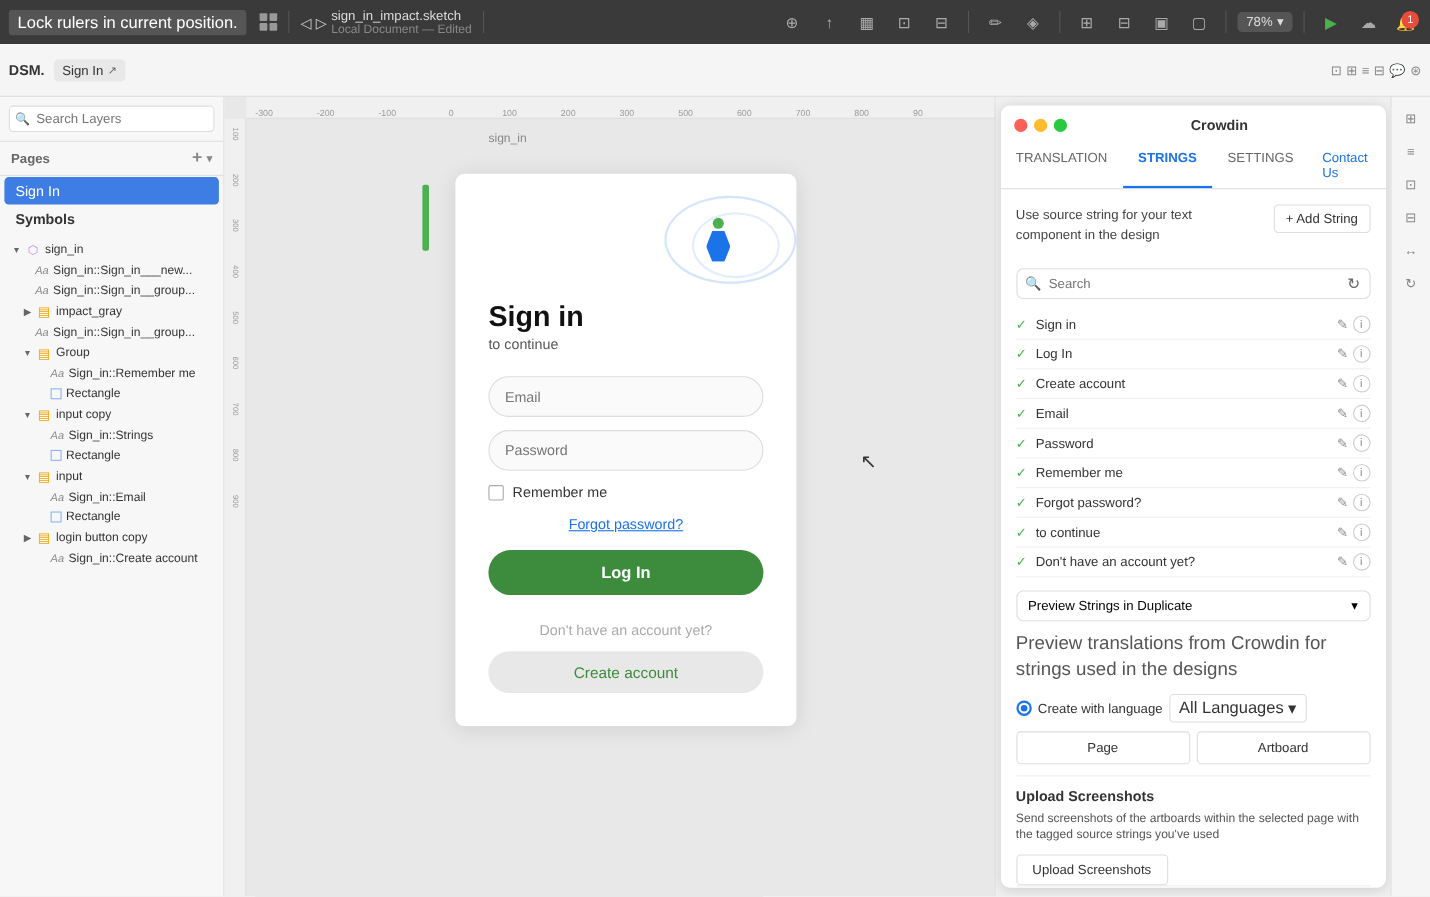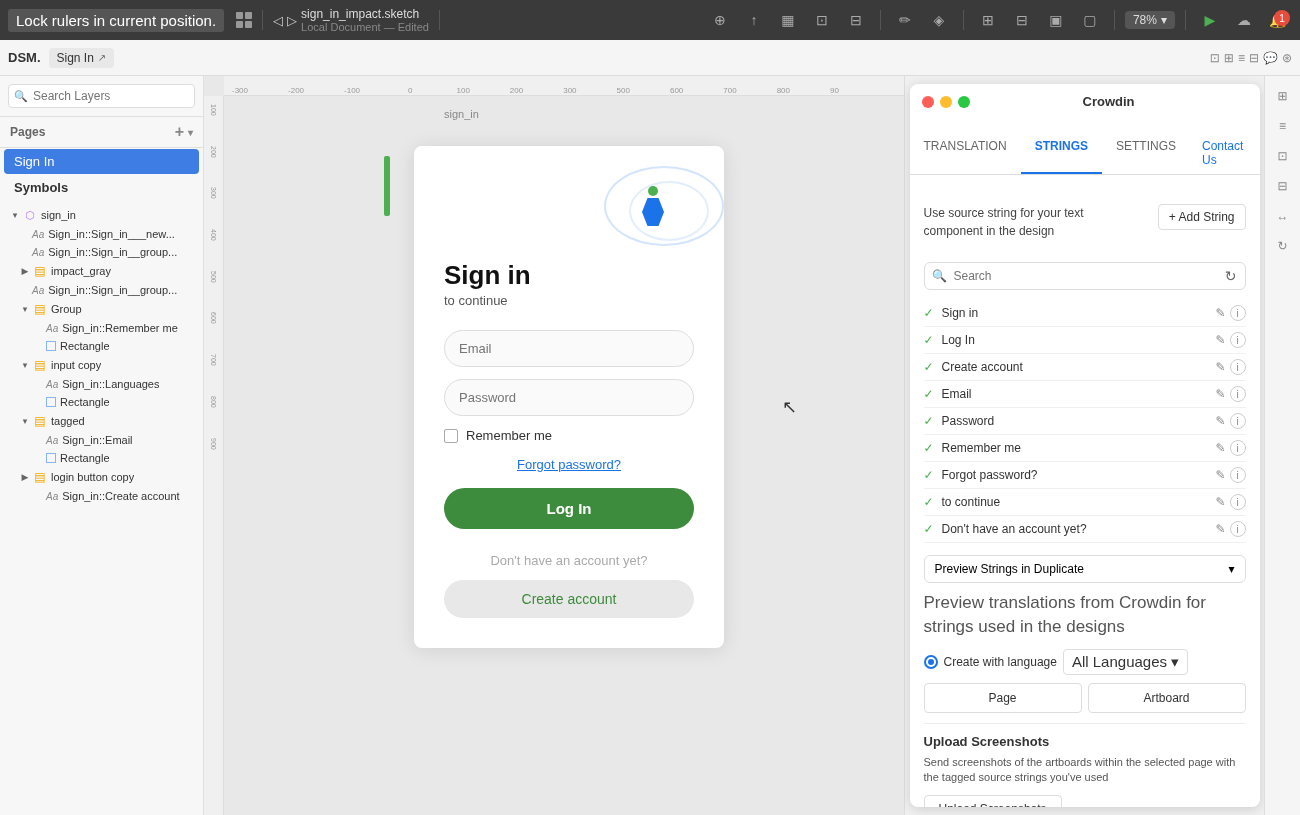--- a/index.html
+++ b/index.html
@@ -60,21 +60,21 @@
       width: 16px; height: 16px;
       font-size: 10px;
       display: flex; align-items: center; justify-content: center;
       position: absolute;
       top: 4px; right: 2px;
     }
     .notif-wrap { position: relative; }
 
     
     .second-toolbar {
-      height: 36px;
+      height: 48px;
       background: #f5f5f5;
       border-bottom: 1px solid #ddd;
       display: flex;
       align-items: center;
       padding: 0 8px;
       gap: 4px;
       flex-shrink: 0;
     }
     .dsm-logo {
       font-size: 13px;
@@ -347,21 +347,20 @@
     .right-panel-inner {
       width: 350px;
       background: white;
       margin: 8px auto;
       border-radius: 8px;
       box-shadow: 0 2px 12px rgba(0,0,0,0.15);
       display: flex;
       flex-direction: column;
       overflow: hidden;
       flex: 1;
-      gap: 15px;
     }
     .panel-titlebar {
       display: flex; align-items: center;
       padding: 10px 12px 0;
     }
     .traffic-lights { display: flex; gap: 6px; }
     .tl { width: 12px; height: 12px; border-radius: 50%; }
     .tl-red { background: #ff5f57; }
     .tl-yellow { background: #febc2e; }
     .tl-green { background: #28c840; }
@@ -715,33 +714,33 @@
       <div class="layer-item layer-indent-1">
         <div class="layer-expand">▾</div>
         <div class="layer-icon">
             <span class="layer-group-icon">▤</span>
           </div>
         <span class="layer-label">input copy</span>
       </div>
       <div class="layer-item layer-indent-2">
         <div class="layer-expand"></div>
         <span class="layer-aa">Aa</span>
-        <span class="layer-label">Sign_in::Languages</span>
+        <span class="layer-label">Sign_in::Strings</span>
       </div>
       <div class="layer-item layer-indent-2">
         <div class="layer-expand"></div>
         <span style="display:inline-block;width:10px;height:10px;border:1.5px solid #8ab4f8;margin-right:4px;flex-shrink:0;"></span>
         <span class="layer-label">Rectangle</span>
       </div>
       <div class="layer-item layer-indent-1">
         <div class="layer-expand">▾</div>
         <div class="layer-icon">
             <span class="layer-group-icon">▤</span>
           </div>
-        <span class="layer-label">tagged</span>
+        <span class="layer-label">input</span>
       </div>
       <div class="layer-item layer-indent-2">
         <div class="layer-expand"></div>
         <span class="layer-aa">Aa</span>
         <span class="layer-label">Sign_in::Email</span>
       </div>
       <div class="layer-item layer-indent-2">
         <div class="layer-expand"></div>
         <span style="display:inline-block;width:10px;height:10px;border:1.5px solid #8ab4f8;margin-right:4px;flex-shrink:0;"></span>
         <span class="layer-label">Rectangle</span>

